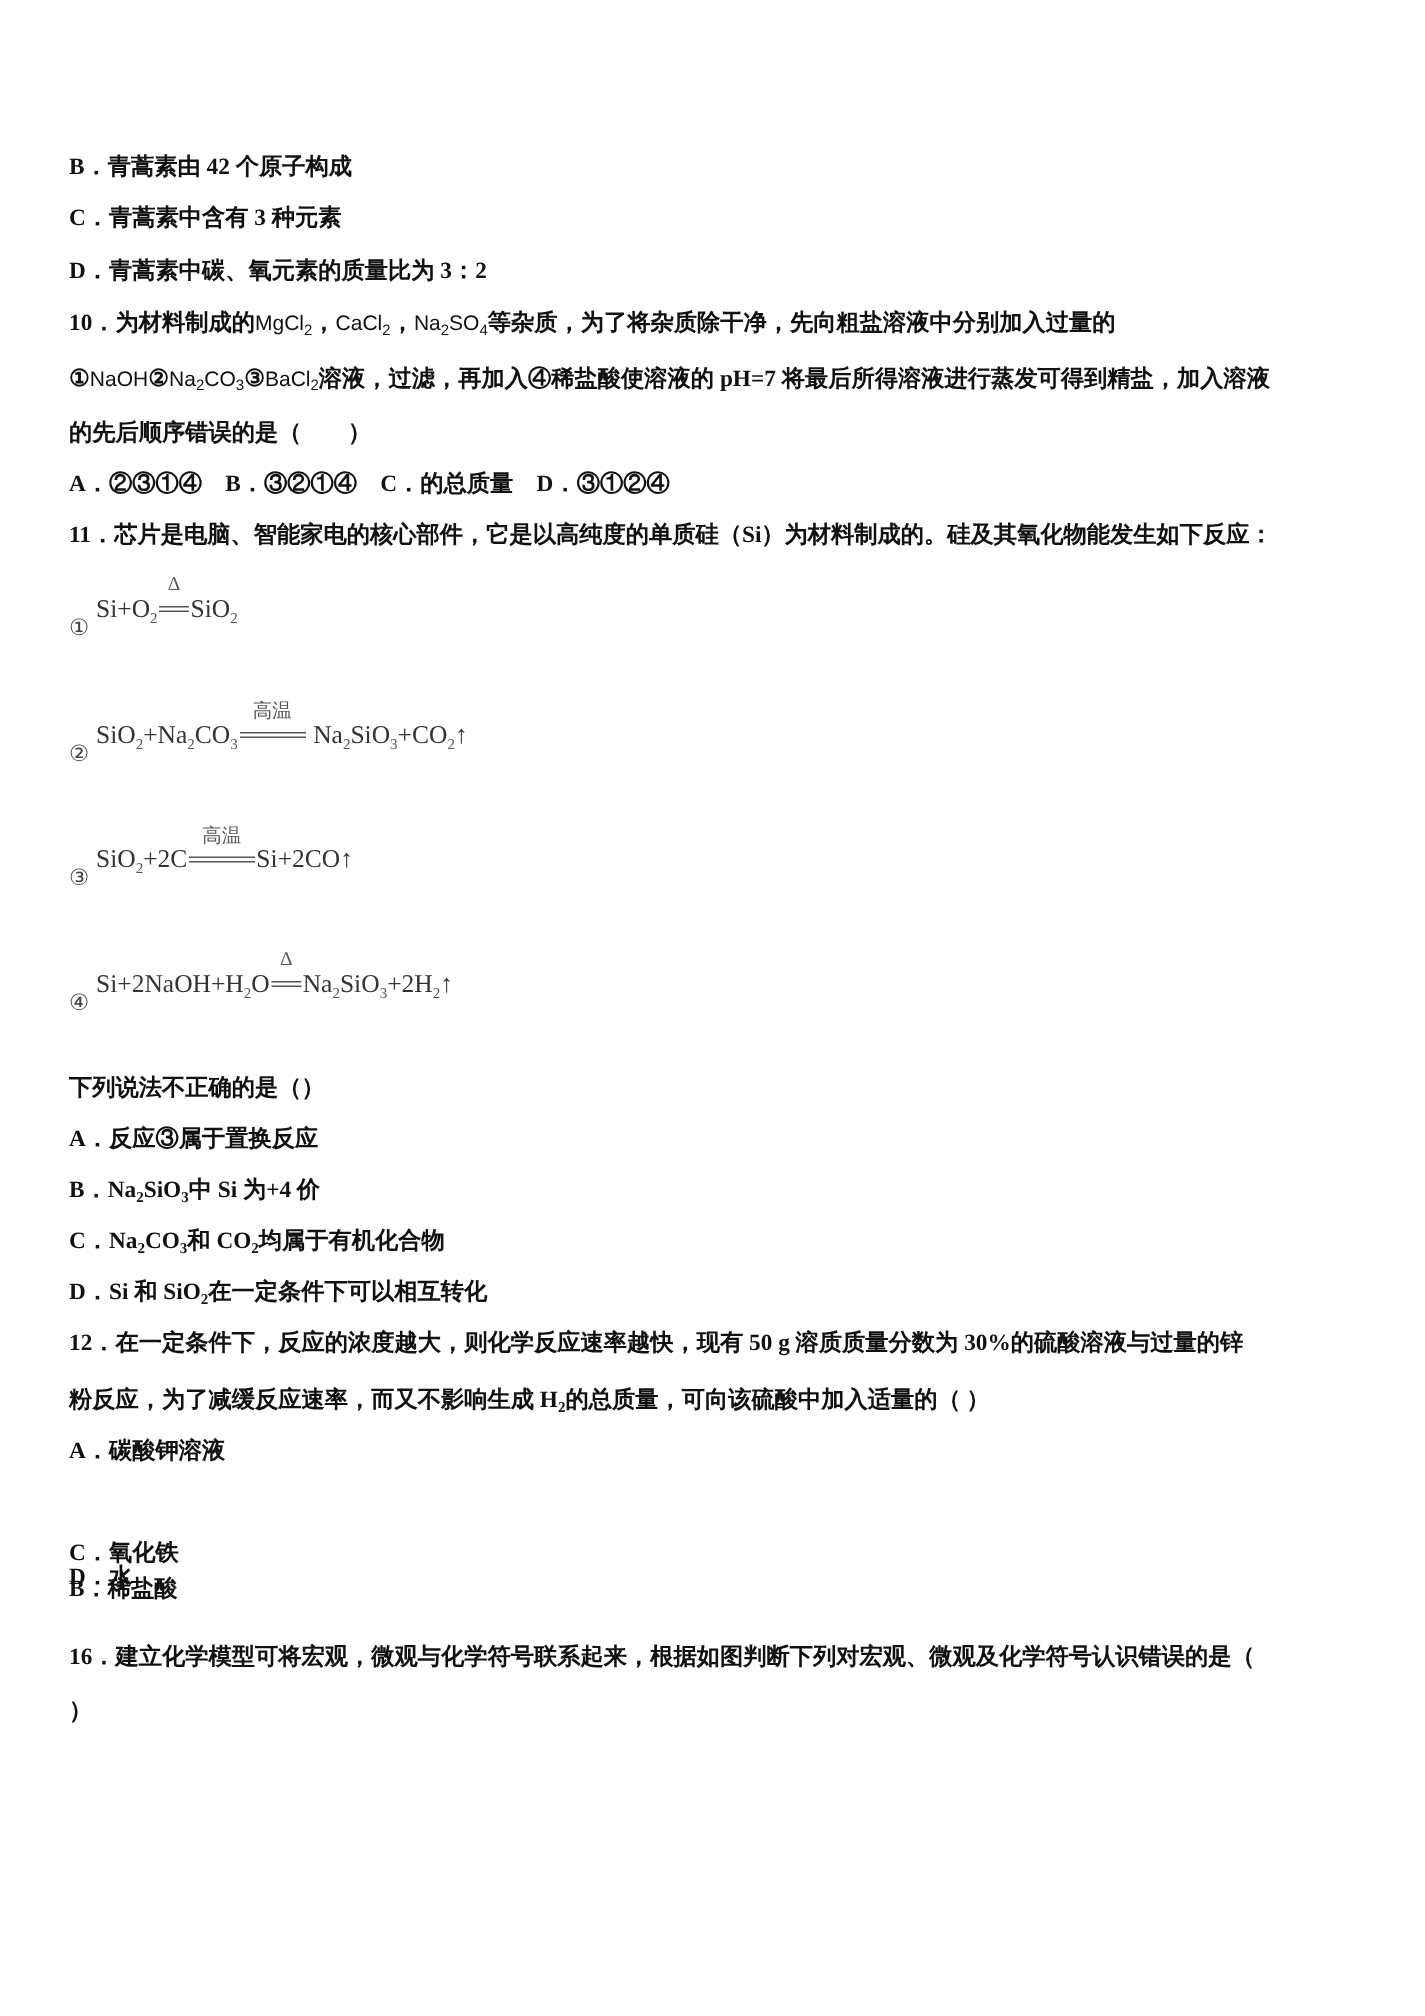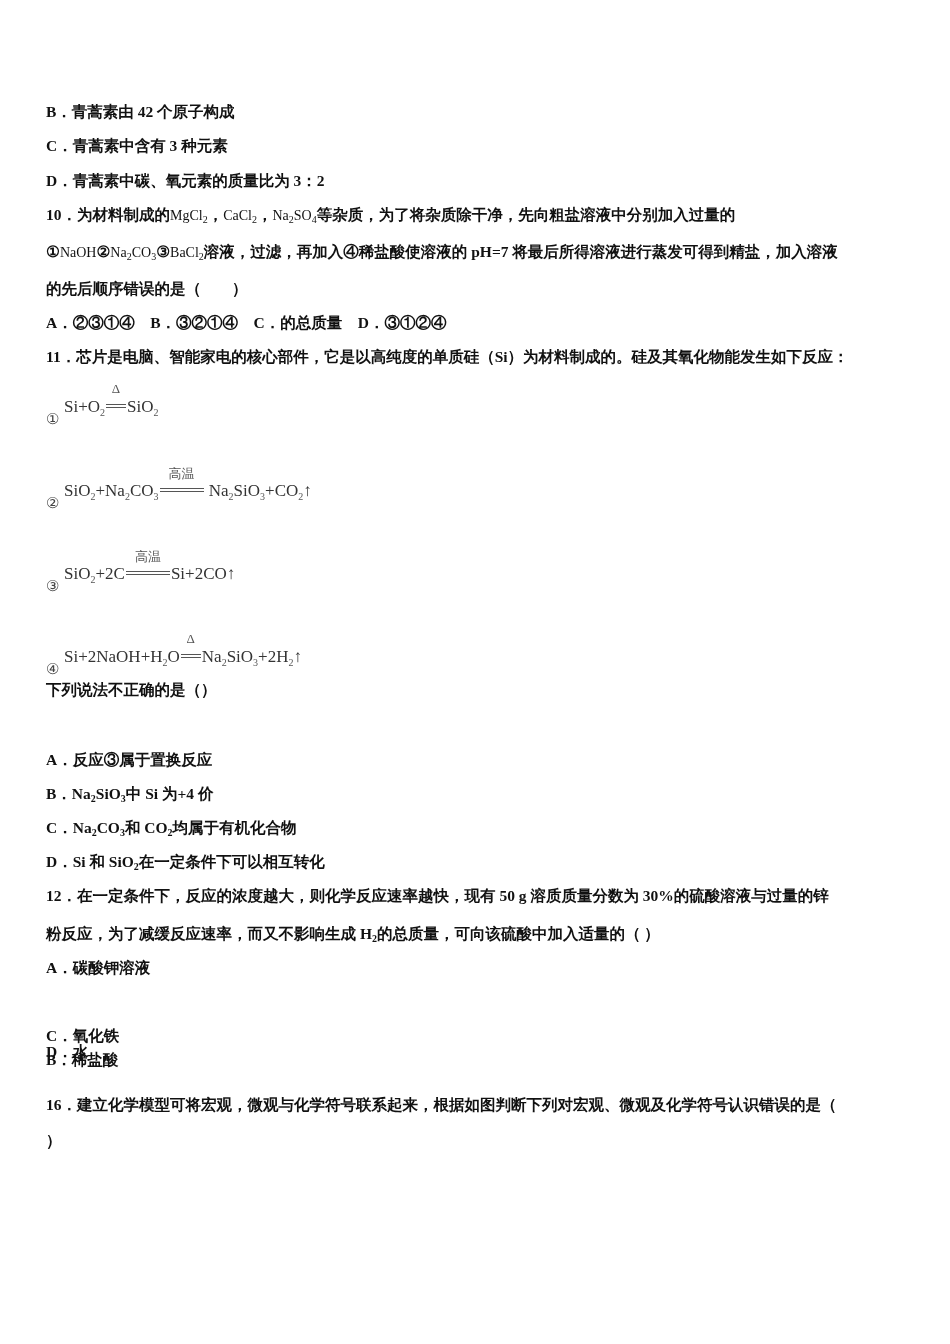--- a/index.html
+++ b/index.html
@@ -1,19 +1,19 @@
 <!DOCTYPE html>
 <html><head>
   <meta charset="utf-8">
   <style>
     html, body { margin: 0; padding: 0; background: #ffffff; }
     body { width: 950px; height: 1344px; position: relative; overflow: hidden;
       font-family: "Liberation Serif", "DejaVu Serif", serif; color: #111; }
     .line { position: absolute; left: 46px; font-size: 15.5px; font-weight: bold; white-space: nowrap; line-height: 20px; text-align: center; }
-    .mono { font-family: Liberation Serif, serif; font-weight: normal; font-size: 14px; margin-top: 29px; }
+    .mono { font-family: Liberation Sans, sans-serif; font-weight: normal; font-size: 14px; margin-top: 29px; }
     .eq { position: absolute; left: 46px; font-family: "Liberation Serif", "DejaVu Serif", serif;
       font-weight: normal; font-size: 17px; color: #333; white-space: nowrap; height: 50px; }
     .eq .num { position: absolute; left: 0; bottom: 0; font-size: 15px; color: #444; }
     .eq .body { position: absolute; left: 18px; bottom: 10px; }
     .eq sub { font-size: 10px; vertical-align: -4px; color: #555; }
     .cond { display: inline-block; position: relative; text-align: center; vertical-align: bottom; margin: 0 1px; }
     .cond .over { position: absolute; left: 0; right: 0; top: -17px; font-size: 13px; color: #555; text-align: center; }
     .cond .bars { display: inline-block; border-top: 1px solid #555; border-bottom: 1px solid #555; height: 2px; vertical-align: 5px; }
     sub.bs { font-size: 10px; vertical-align: -3px; }
   </style>
@@ -48,21 +48,21 @@
 <div class="eq" style="top:545px; width:300px">
   <span class="num">③</span>
   <span class="body">SiO<sub>2</sub>+2C<span class="cond"><span class="over">高温</span><span class="bars" style="width:44px"></span></span>Si+2CO↑</span>
 </div>
 
 <div class="eq" style="top:628px; width:400px">
   <span class="num">④</span>
   <span class="body">Si+2NaOH+H<sub>2</sub>O<span class="cond"><span class="over">Δ</span><span class="bars" style="width:20px"></span></span>Na<sub>2</sub>SiO<sub>3</sub>+2H<sub>2</sub>↑</span>
 </div>
 
-<div class="line" style="top:680px">下列说法不正确的是（）</div>
+<div class="line" style="top:716px">下列说法不正确的是（）</div>
 <div class="line" style="top:750px">A．反应③属于置换反应</div>
 <div class="line" style="top:784px"><span>B．Na</span><sub class="bs">2</sub><span>SiO</span><sub class="bs">3</sub><span>中 Si 为+4 价</span></div>
 <div class="line" style="top:818px"><span>C．Na</span><sub class="bs">2</sub><span>CO</span><sub class="bs">3</sub><span>和 CO</span><sub class="bs">2</sub><span>均属于有机化合物</span></div>
 <div class="line" style="top:852px"><span>D．Si 和 SiO</span><sub class="bs">2</sub><span>在一定条件下可以相互转化</span></div>
 
 <div class="line" style="top:886px">12．在一定条件下，反应的浓度越大，则化学反应速率越快，现有 50 g 溶质质量分数为 30%的硫酸溶液与过量的锌</div>
 <div class="line" style="top:924px"><span>粉反应，为了减缓反应速率，而又不影响生成 H</span><sub class="bs">2</sub><span>的总质量，可向该硫酸中加入适量的（ ）</span></div>
 <div class="line" style="top:958px">A．碳酸钾溶液</div>
 <div class="line" style="top:1050px">B．稀盐酸</div>
 <div class="line" style="top:1026px">C．氧化铁</div>

